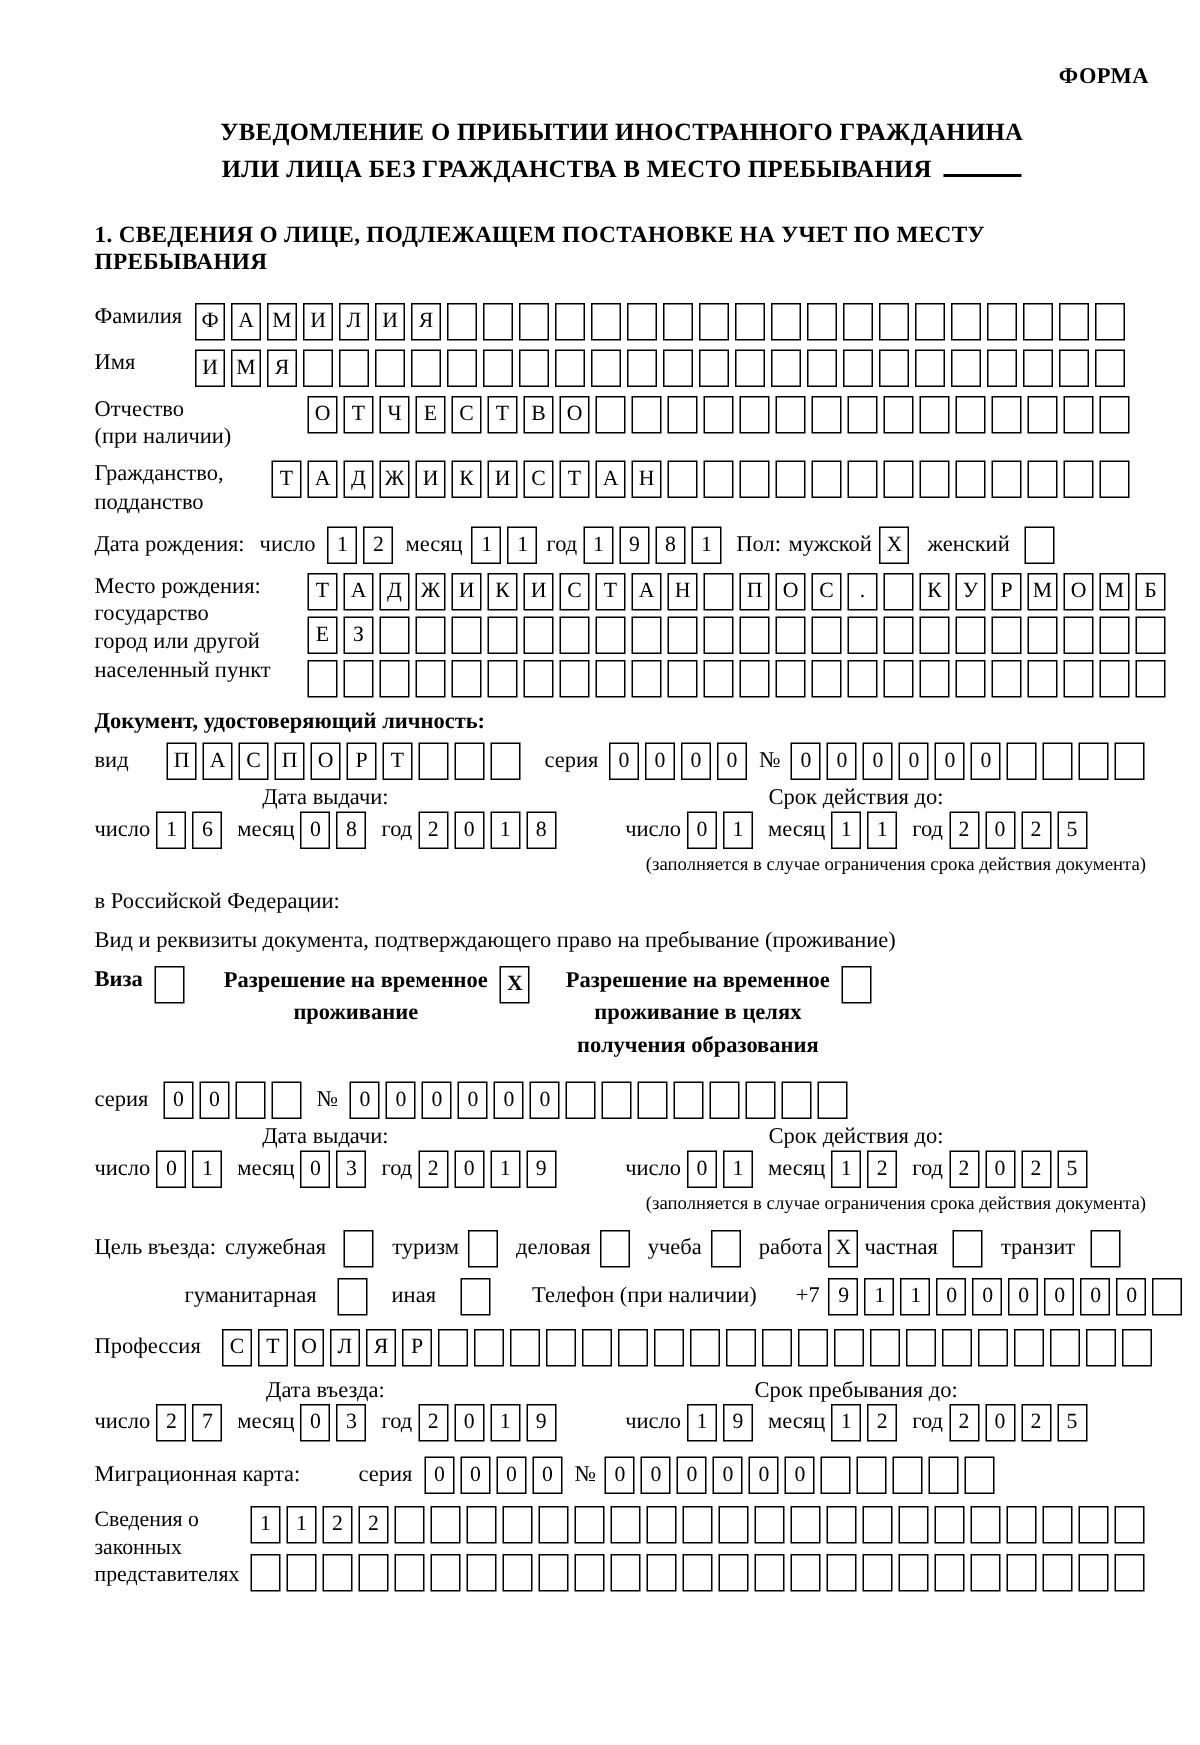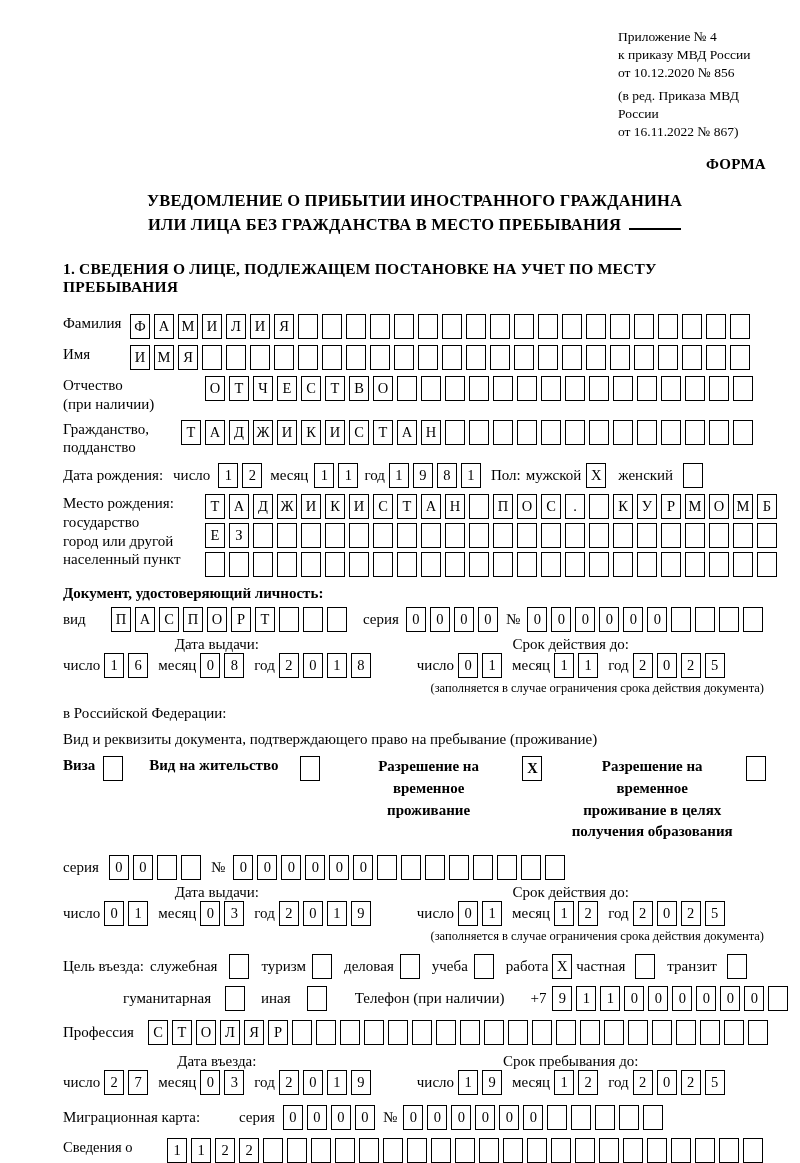--- a/index.html
+++ b/index.html
@@ -61,28 +61,20 @@
   .phone-prefix{margin-left:26px;margin-right:6px;}
 
   .rep-block{display:flex;margin-top:8px;}
   .rep-labels{width:104px;flex:none;font-size:14.5px;line-height:1.3;}
 </style>
 </head>
 <body>
 
 <div class="page">
 
-  <div class="ref-block">
-    <div>Приложение № 4</div>
-    <div>к приказу МВД России</div>
-    <div>от 10.12.2020 № 856</div>
-    <div class="gap"></div>
-    <div>(в ред. Приказа МВД России</div>
-    <div>от 16.11.2022 № 867)</div>
-  </div>
   <div class="forma">ФОРМА</div>
 
   <div class="doc-title">
     <div>УВЕДОМЛЕНИЕ О ПРИБЫТИИ ИНОСТРАННОГО ГРАЖДАНИНА</div>
     <div><span>ИЛИ ЛИЦА БЕЗ ГРАЖДАНСТВА В МЕСТО ПРЕБЫВАНИЯ</span><span class="title-underline"></span></div>
   </div>
 
   <div class="section-title">1. СВЕДЕНИЯ О ЛИЦЕ, ПОДЛЕЖАЩЕМ ПОСТАНОВКЕ НА УЧЕТ ПО МЕСТУ ПРЕБЫВАНИЯ</div>
 
   <div class="frow" style="margin-top:18px;">
@@ -415,24 +407,20 @@
   </div>
   <div class="restriction-note">(заполняется в случае ограничения срока действия документа)</div>
 
   <div class="intro-line">в Российской Федерации:</div>
   <div class="intro-line">Вид и реквизиты документа, подтверждающего право на пребывание (проживание)</div>
 
   <div class="permit-row">
     <span class="permit-opt">
       <span class="lbl">Виза</span>
       <span class="cell cb"></span>
-    </span>
-    <span class="permit-opt" style="margin-left:26px;">
-      <span class="lbl">Вид на жительство</span>
-      <span class="cell cb" style="margin-left:22px;"></span>
     </span>
     <span class="permit-opt" style="margin-left:26px;">
       <span class="opt-center">
         <span>Разрешение на временное</span><br>
         <span>проживание</span>
       </span>
       <span class="cell cb">X</span>
     </span>
     <span class="permit-opt" style="margin-left:24px;">
       <span class="opt-center">

